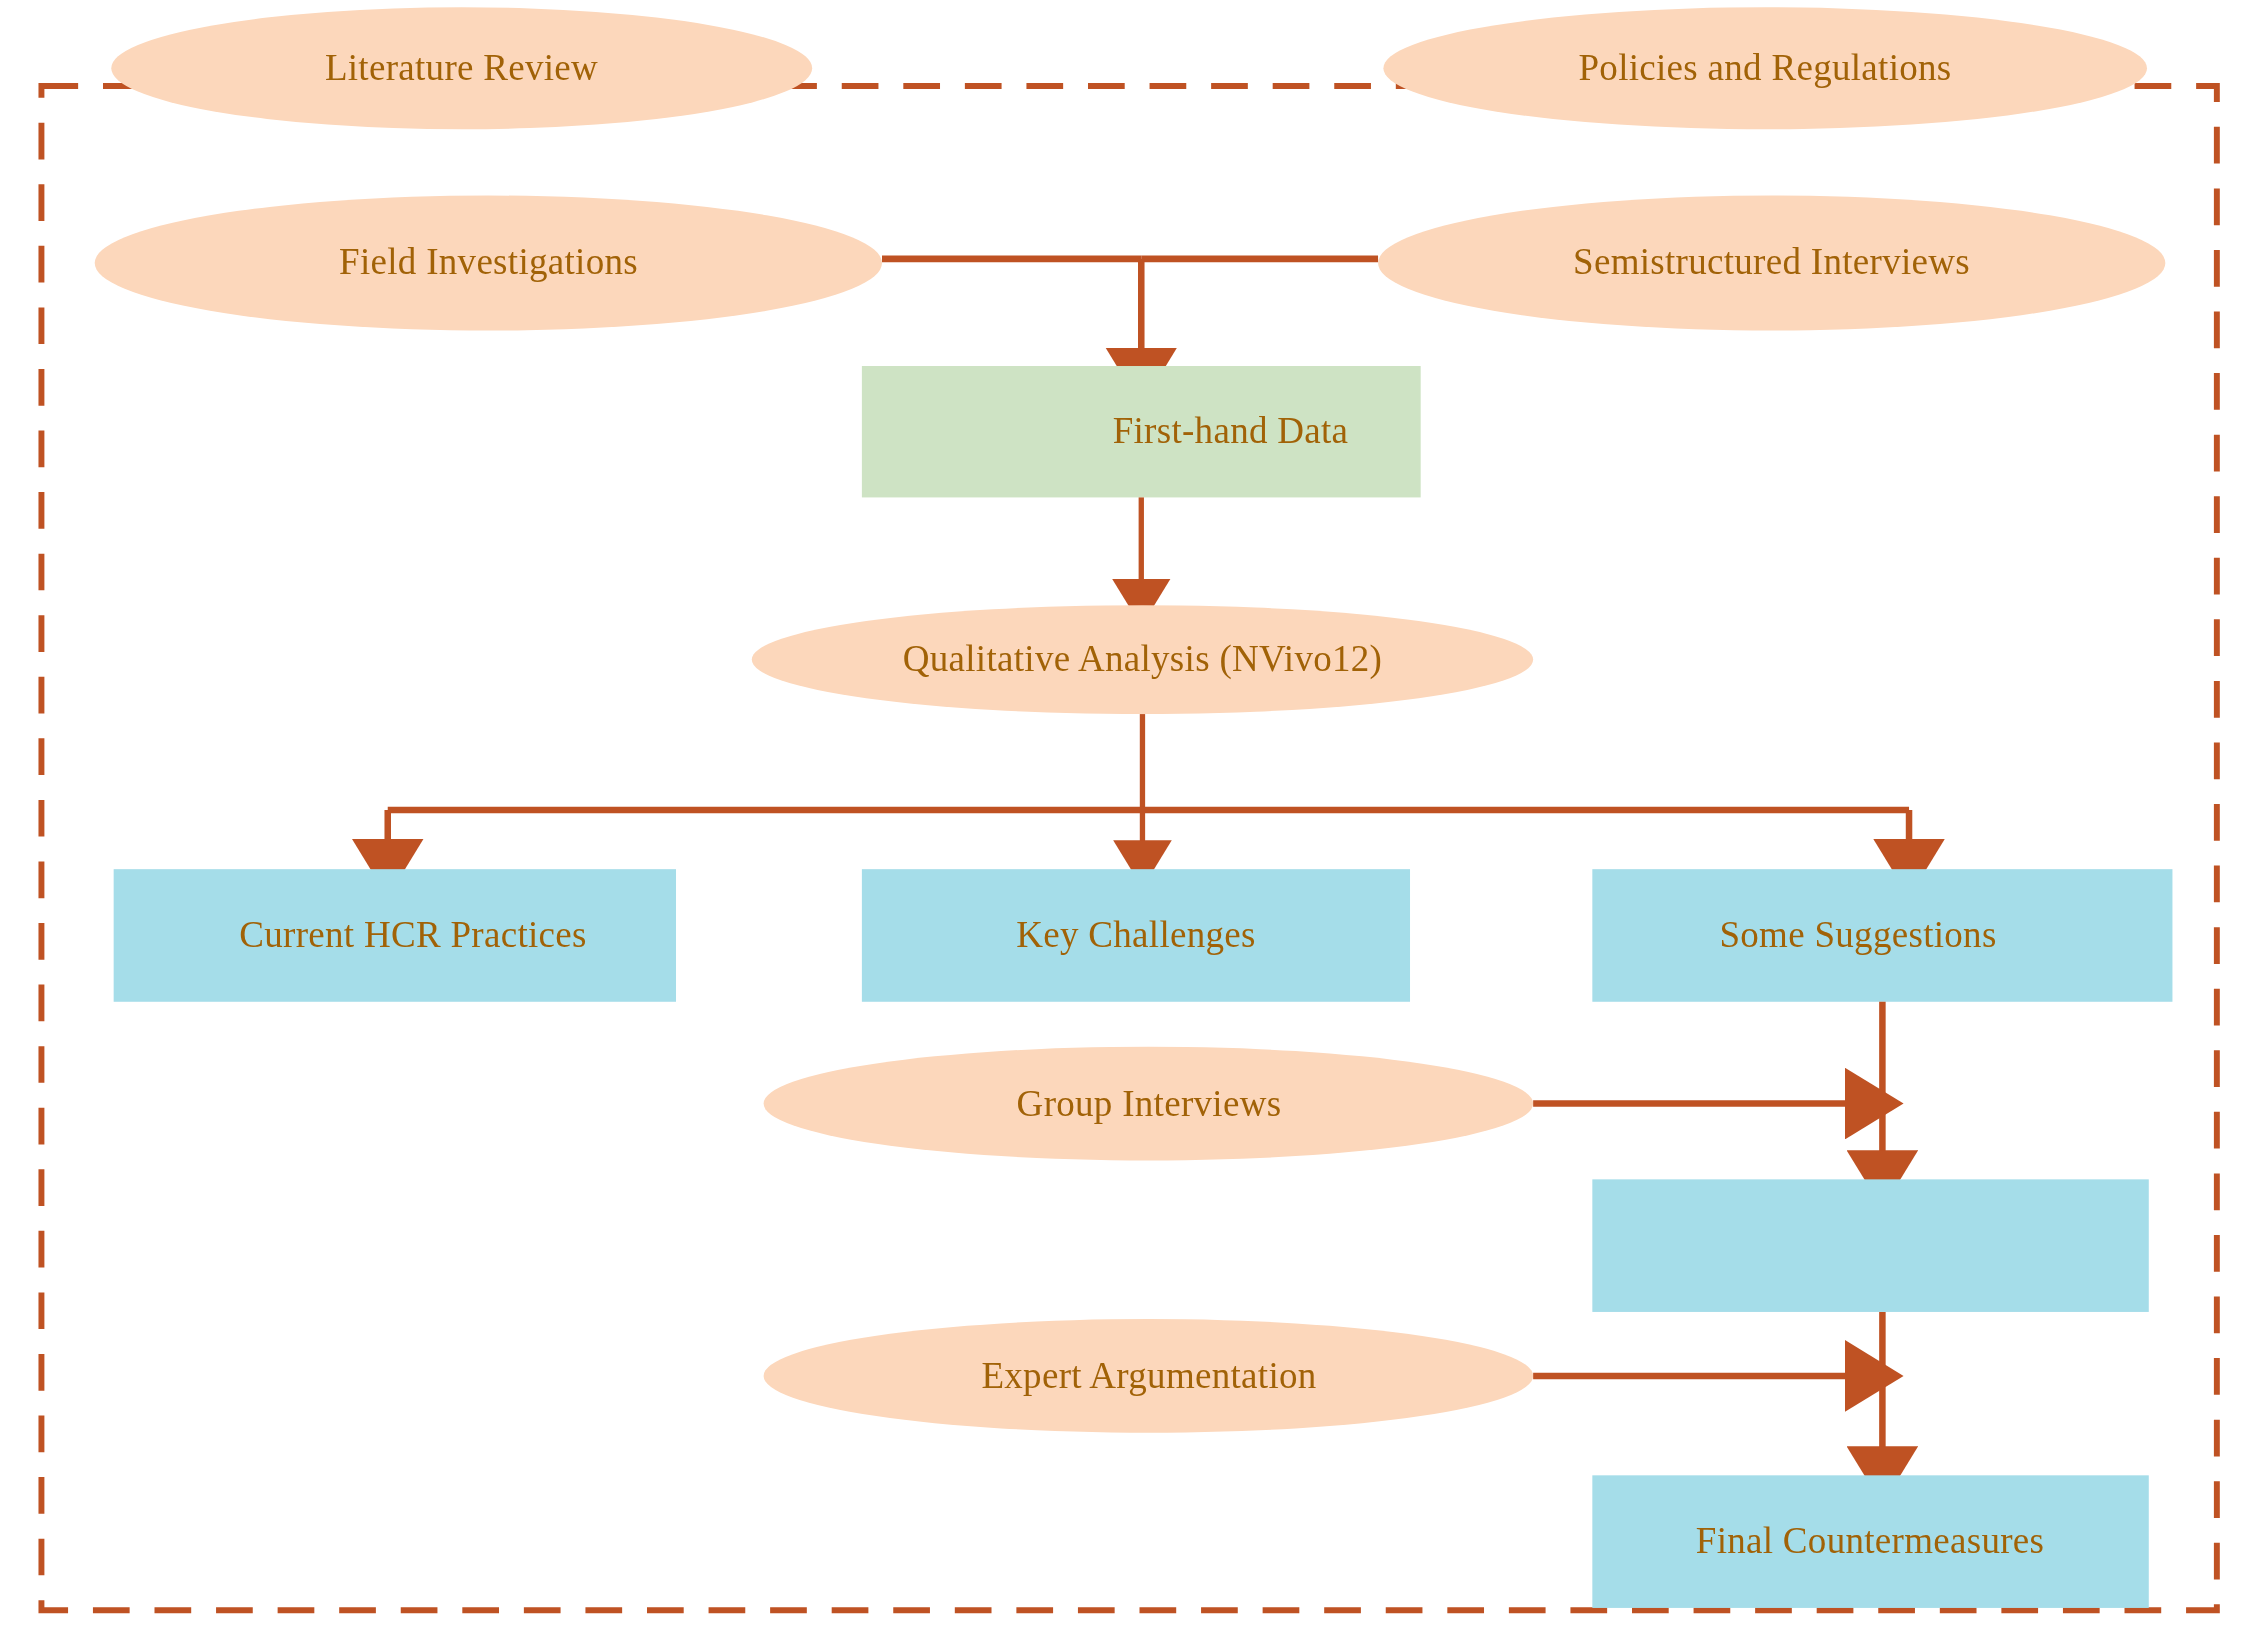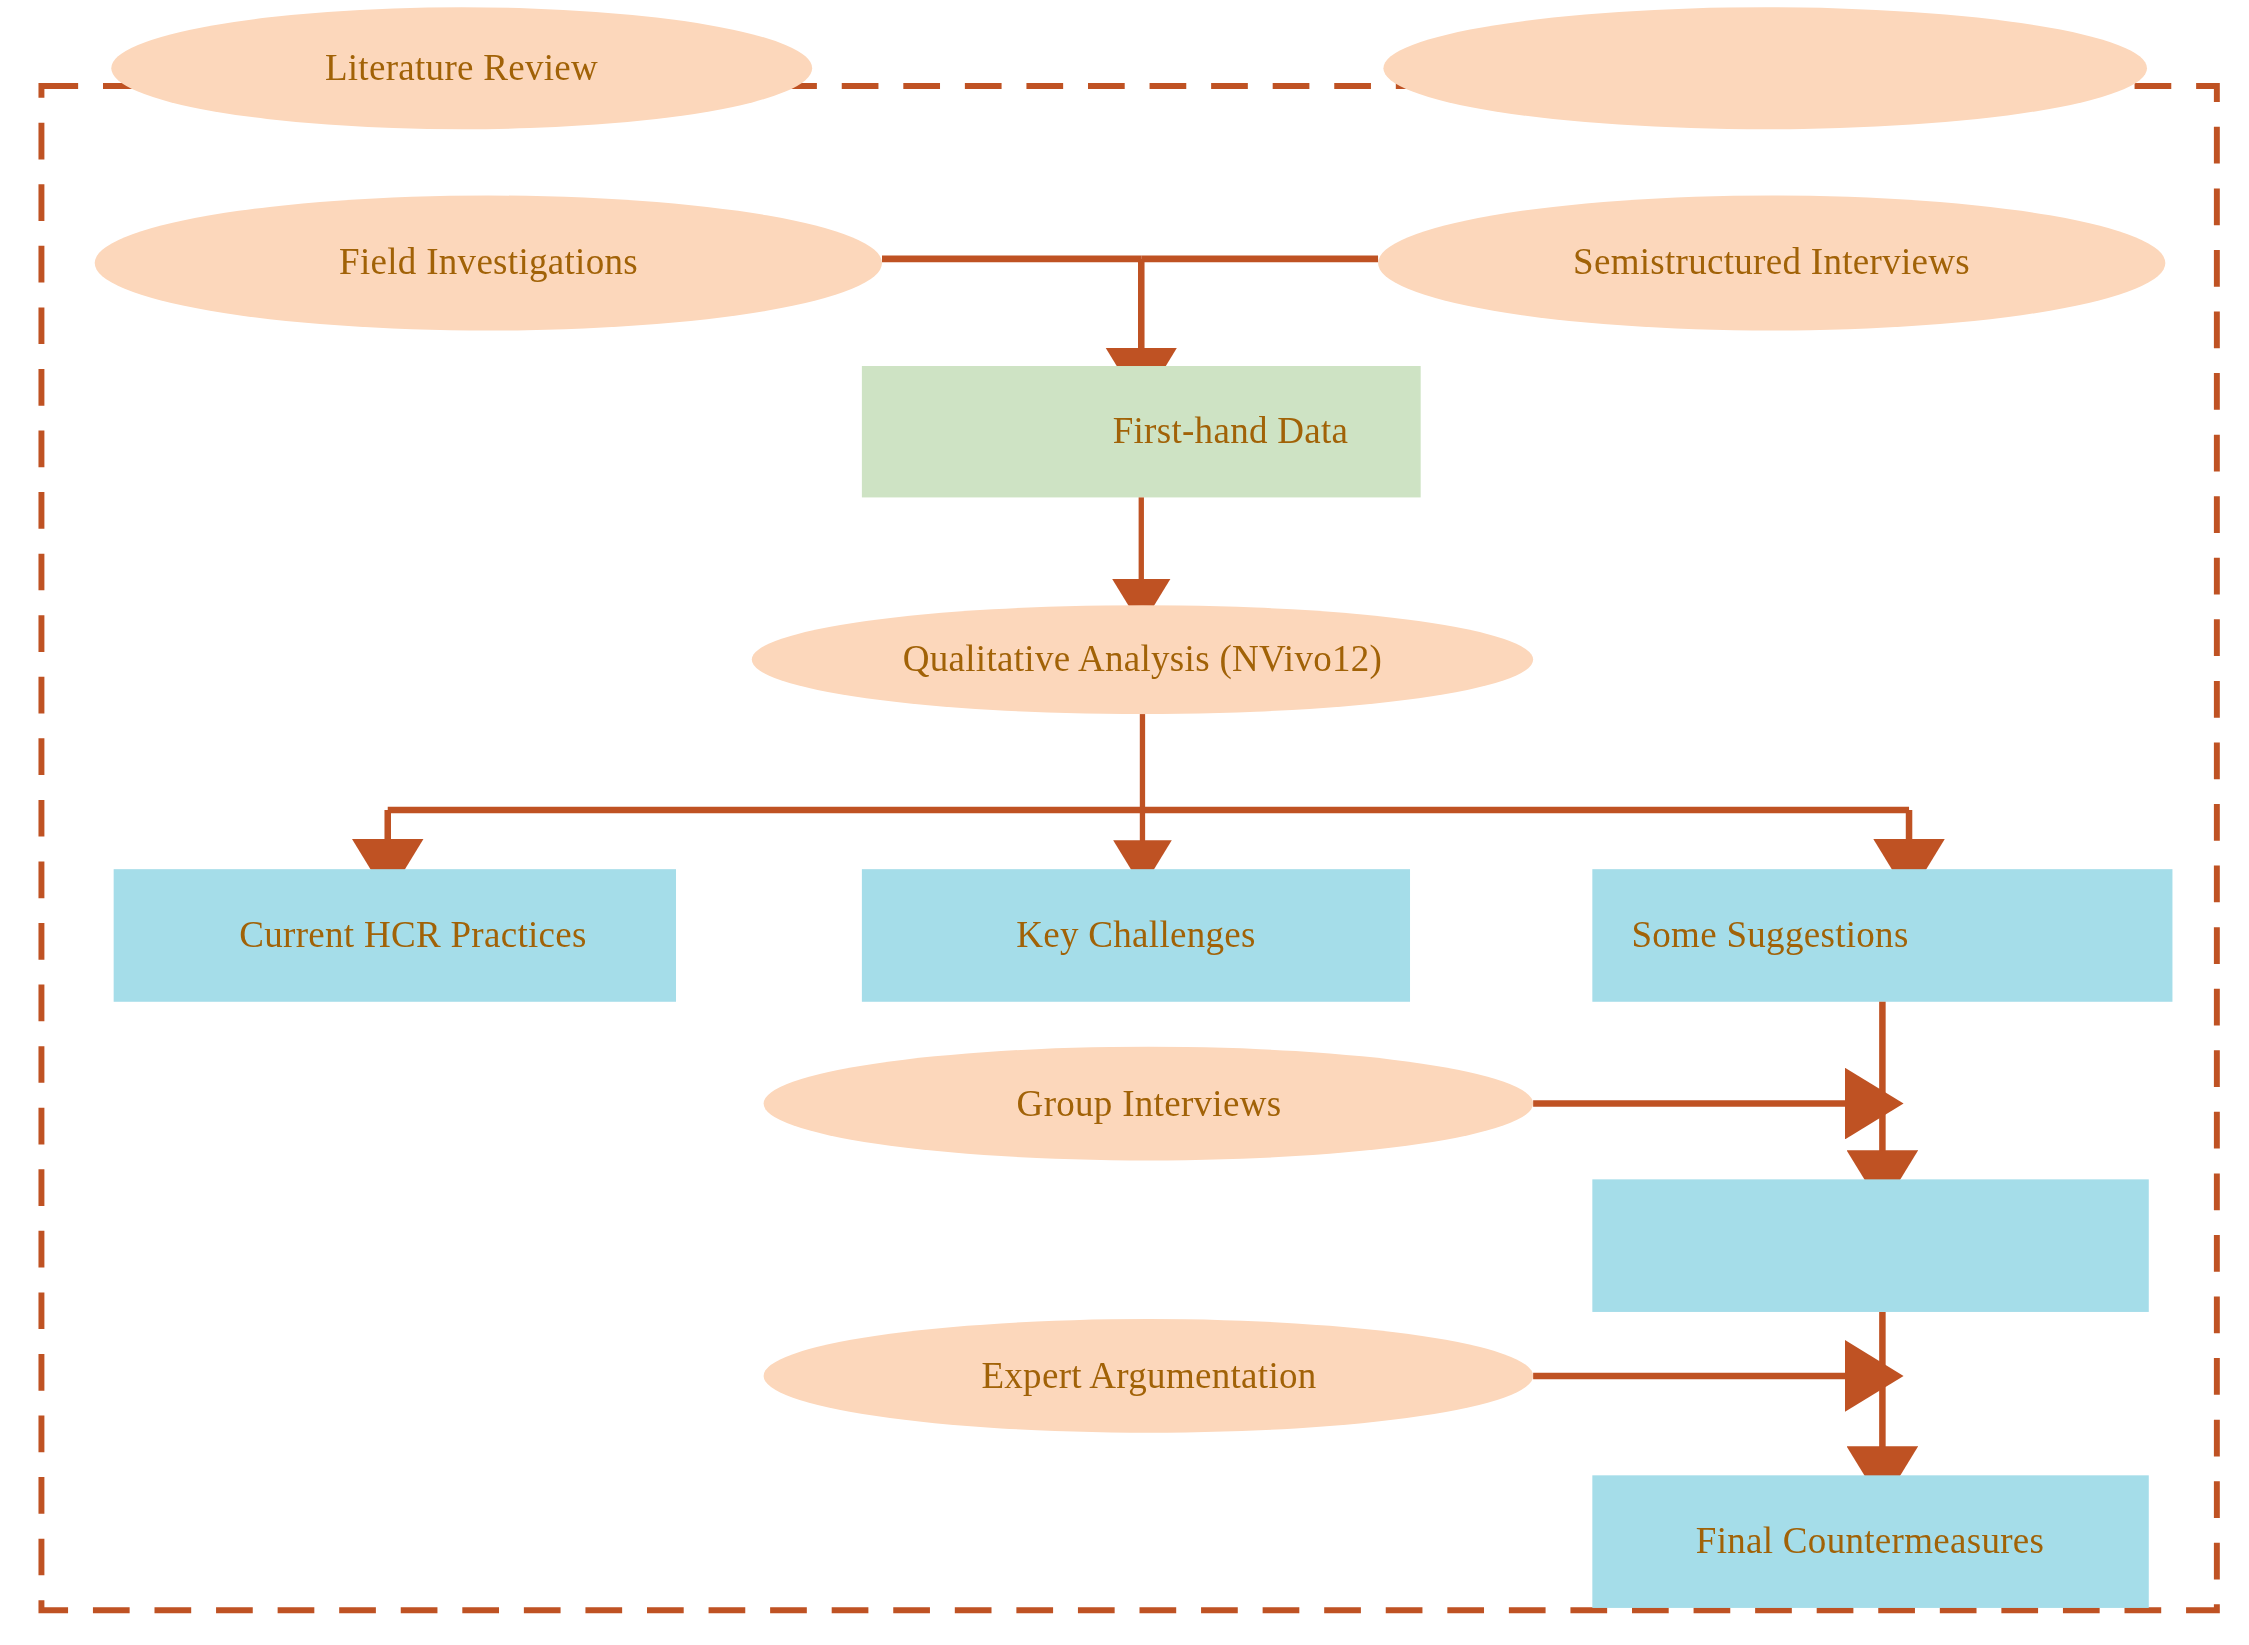--- a/index.html
+++ b/index.html
@@ -90,34 +90,35 @@
     <path d="M3180 2216 L3180 2456" fill="none" stroke="#bf5223" stroke-width="11" marker-end="url(#arrowhead)"></path>
 
     <ellipse cx="1940" cy="2324" rx="650" ry="96" fill="#fcd7bb"></ellipse>
     <path d="M2590 2324 L3130 2324" fill="none" stroke="#bf5223" stroke-width="11" marker-end="url(#arrowhead)"></path>
 
     <rect x="2690" y="2492" width="940" height="224" fill="#a5dde9"></rect>
   </svg>
 
   <div class="node-label" style="left:111px; top:7px; width:701px; height:122px;">Literature Review</div>
 
+  <div class="node-label" style="left:1383px; top:7px; width:764px; height:122px;">Policies and Regulations</div>
 
   <div class="node-label" style="left:95px; top:195px; width:787px; height:135px;">Field Investigations</div>
 
   <div class="node-label" style="left:1378px; top:195px; width:787px; height:135px;">Semistructured Interviews</div>
 
   <div class="node-label" style="left:902px; top:366px; width:657px; height:131px;">First-hand Data</div>
 
   <div class="node-label" style="left:752px; top:605px; width:781px; height:109px;">Qualitative Analysis (NVivo12)</div>
 
   <div class="node-label" style="left:132px; top:869px; width:562px; height:133px;">Current HCR Practices</div>
 
   <div class="node-label" style="left:862px; top:869px; width:548px; height:133px;">Key Challenges</div>
 
-  <div class="node-label" style="left:1504px; top:869px; width:532px; height:133px;">Some Suggestions</div>
+  <div class="node-label" style="left:1592px; top:869px; width:532px; height:133px;">Some Suggestions</div>
 
   <div class="node-label" style="left:764px; top:1047px; width:770px; height:114px;">Group Interviews</div>
 
 
   <div class="node-label" style="left:764px; top:1319px; width:770px; height:114px;">Expert Argumentation</div>
 
   <div class="node-label" style="left:1592px; top:1475px; width:556px; height:133px;">Final Countermeasures</div>
 
 </div>
 

